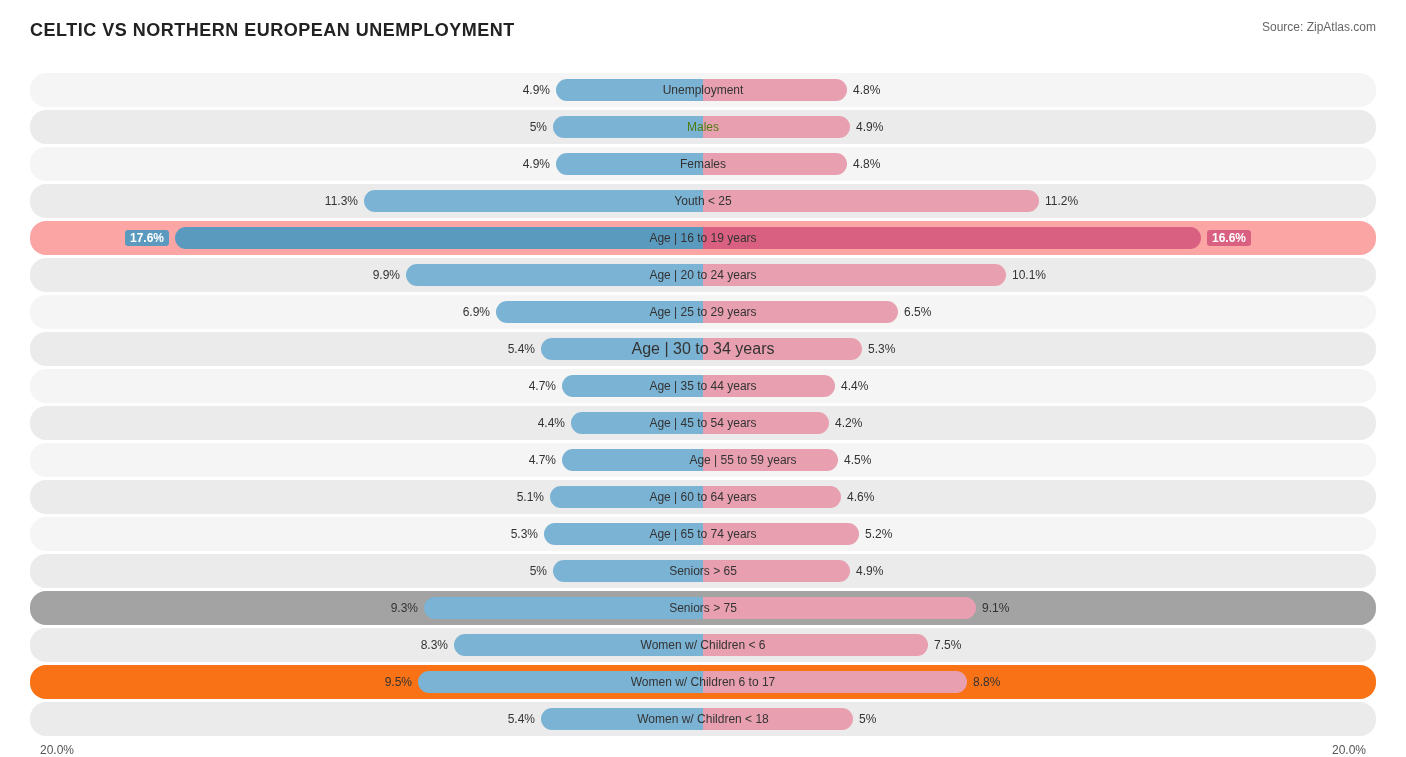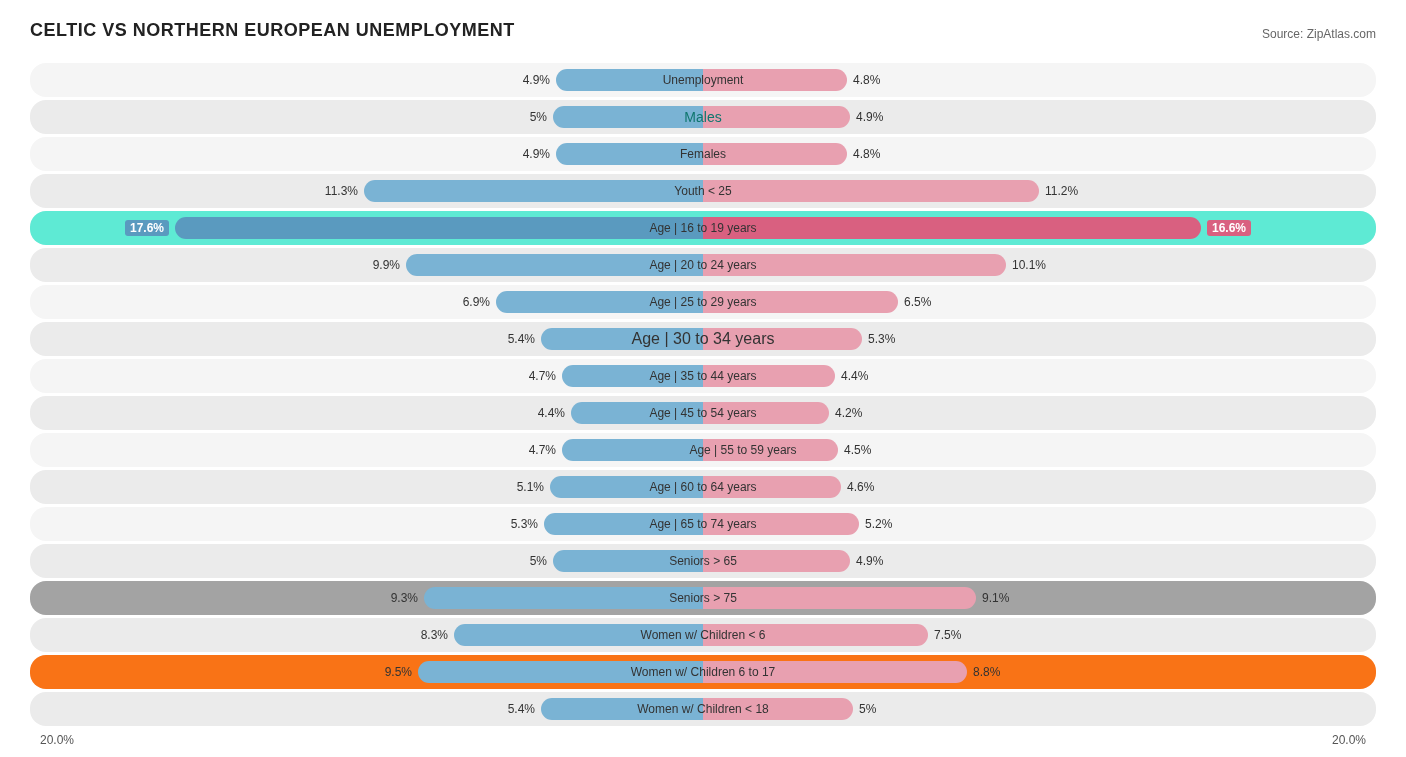--- a/index.html
+++ b/index.html
@@ -10,22 +10,22 @@
       min-height: 757px;
     }
     .chart-container {
       width: 1406px;
       padding: 20px 30px 30px 30px;
       background: #fff;
     }
     .chart-header {
       display: flex;
       justify-content: space-between;
-      align-items: flex-end;
-      margin-bottom: 22px;
+      align-items: flex-start;
+      margin-bottom: 32px;
     }
     .chart-title {
       font-size: 18px;
       font-weight: bold;
       text-transform: uppercase;
       color: #222;
       letter-spacing: 0.5px;
     }
     .chart-source {
       font-size: 12px;
@@ -157,21 +157,21 @@
       </div>
       <div class="row-wrapper" style="background: rgb(235, 235, 235); position: relative;">
         <div class="half half-left" style="width: 50%; height: 28px; position: relative; display: flex; align-items: center; justify-content: flex-end;">
           <div class="bar-blue" style="width: 150px;"></div>
           <div style="position: absolute; right: 156px; font-size: 12px; color: rgb(51, 51, 51); white-space: nowrap;">5%</div>
         </div>
         <div class="half half-right" style="width: 50%; height: 28px; position: relative; display: flex; align-items: center; justify-content: flex-start;">
           <div class="bar-pink" style="width: 147px;"></div>
           <div style="position: absolute; left: 153px; font-size: 12px; color: rgb(51, 51, 51); white-space: nowrap;">4.9%</div>
         </div>
-        <div class="center-label" style="position: absolute; left: 50%; transform: translateX(-50%); font-size: 14px; color: #0f766e; white-space: nowrap; z-index: 20; text-align: center;">Males</div>
+        <div class="center-label" style="position: absolute; left: 50%; transform: translateX(-50%); font-size: 12px; color: #4d7c0f; white-space: nowrap; z-index: 20; text-align: center;">Males</div>
       </div>
       <div class="row-wrapper" style="background: rgb(245, 245, 245); position: relative;">
         <div class="half half-left" style="width: 50%; height: 28px; position: relative; display: flex; align-items: center; justify-content: flex-end;">
           <div class="bar-blue" style="width: 147px;"></div>
           <div style="position: absolute; right: 153px; font-size: 12px; color: rgb(51, 51, 51); white-space: nowrap;">4.9%</div>
         </div>
         <div class="half half-right" style="width: 50%; height: 28px; position: relative; display: flex; align-items: center; justify-content: flex-start;">
           <div class="bar-pink" style="width: 144px;"></div>
           <div style="position: absolute; left: 150px; font-size: 12px; color: rgb(51, 51, 51); white-space: nowrap;">4.8%</div>
         </div>
@@ -181,21 +181,21 @@
         <div class="half half-left" style="width: 50%; height: 28px; position: relative; display: flex; align-items: center; justify-content: flex-end;">
           <div class="bar-blue" style="width: 339px;"></div>
           <div style="position: absolute; right: 345px; font-size: 12px; color: rgb(51, 51, 51); white-space: nowrap;">11.3%</div>
         </div>
         <div class="half half-right" style="width: 50%; height: 28px; position: relative; display: flex; align-items: center; justify-content: flex-start;">
           <div class="bar-pink" style="width: 336px;"></div>
           <div style="position: absolute; left: 342px; font-size: 12px; color: rgb(51, 51, 51); white-space: nowrap;">11.2%</div>
         </div>
         <div class="center-label" style="position: absolute; left: 50%; transform: translateX(-50%); font-size: 12px; color: rgb(51, 51, 51); white-space: nowrap; z-index: 20; text-align: center;">Youth &lt; 25</div>
       </div>
-      <div class="row-wrapper" style="background: #5eead4; position: relative;">
+      <div class="row-wrapper" style="background: #fca5a5; position: relative;">
         <div class="half half-left" style="width: 50%; height: 28px; position: relative; display: flex; align-items: center; justify-content: flex-end;">
           <div class="bar-blue highlight-blue" style="width: 528px;"></div>
           <div style="position: absolute; right: 534px; font-size: 12px; color: rgb(51, 51, 51); white-space: nowrap;"><span class="blue-val-box">17.6%</span></div>
         </div>
         <div class="half half-right" style="width: 50%; height: 28px; position: relative; display: flex; align-items: center; justify-content: flex-start;">
           <div class="bar-pink highlight-pink" style="width: 498px;"></div>
           <div style="position: absolute; left: 504px; font-size: 12px; color: rgb(51, 51, 51); white-space: nowrap;"><span class="pink-val-box">16.6%</span></div>
         </div>
         <div class="center-label" style="position: absolute; left: 50%; transform: translateX(-50%); font-size: 12px; color: rgb(51, 51, 51); white-space: nowrap; z-index: 20; text-align: center;">Age | 16 to 19 years</div>
       </div>

